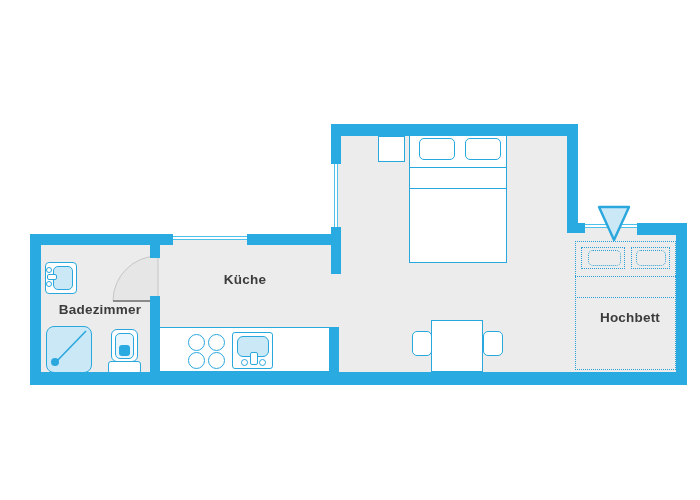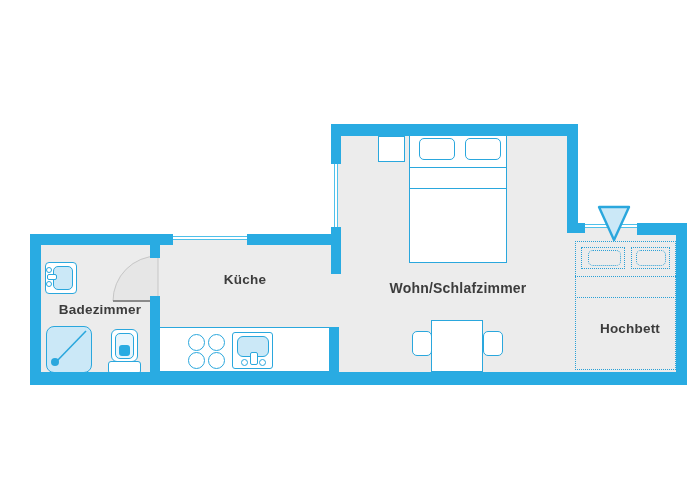--- a/index.html
+++ b/index.html
@@ -108,16 +108,15 @@
   <div class="win-h" style="left:585px;top:224px;width:52px;"></div>
   <div class="wall" style="left:637px;top:223px;width:50px;height:12px;"></div>
   <div class="wall" style="left:676px;top:223px;width:11px;height:162px;"></div>
 
   <svg style="left:597px;top:205px;" width="34" height="38" viewBox="0 0 34 38">
     <polygon points="2,2 32,2 17,35" fill="#cbe8f7" stroke="#2aa7dd" stroke-width="2.4" stroke-linejoin="round"></polygon>
   </svg>
 
   <div class="room-label" style="left:100px;top:302px;">Badezimmer</div>
   <div class="room-label" style="left:245px;top:272px;">Küche</div>
-  <div class="room-label" style="left:458px;top:280px;font-size:14px;">Wohn/Schlafzimmer</div>
-  <div class="room-label" style="left:630px;top:321px;">Hochbett</div>
+  <div class="room-label" style="left:630px;top:310px;">Hochbett</div>
 
 </div>
 
 </body></html>

